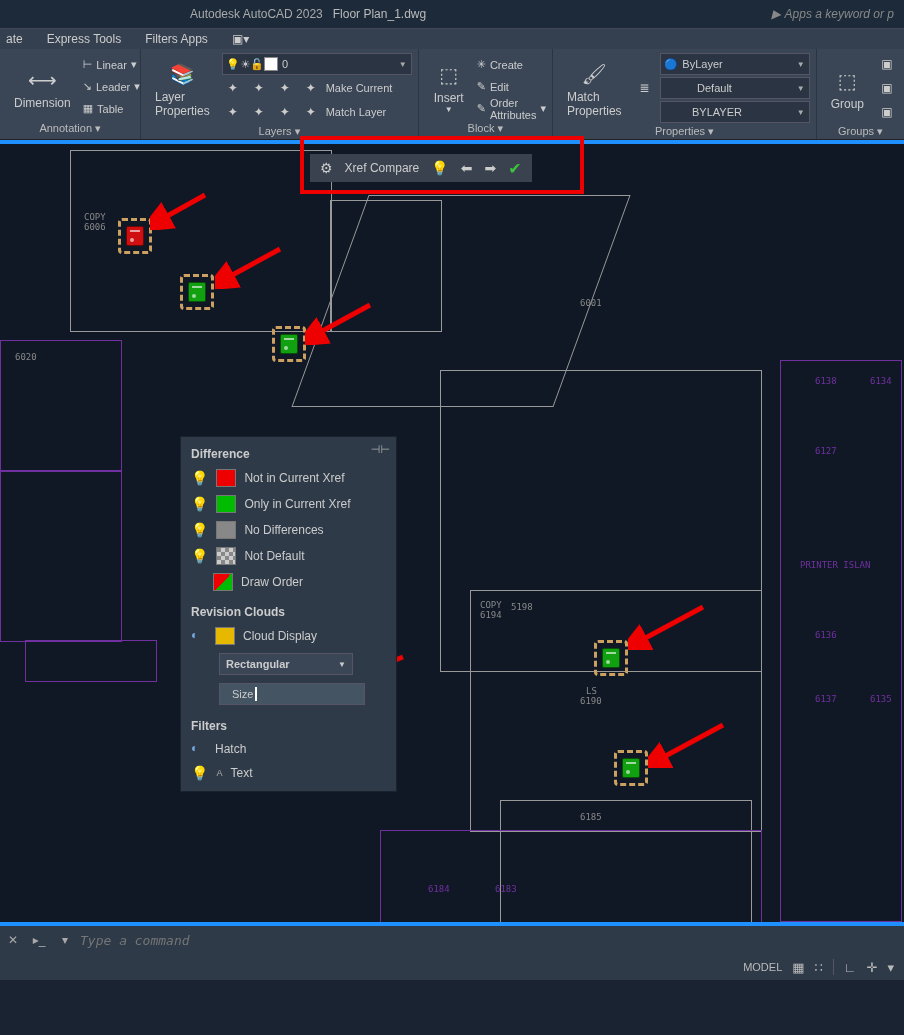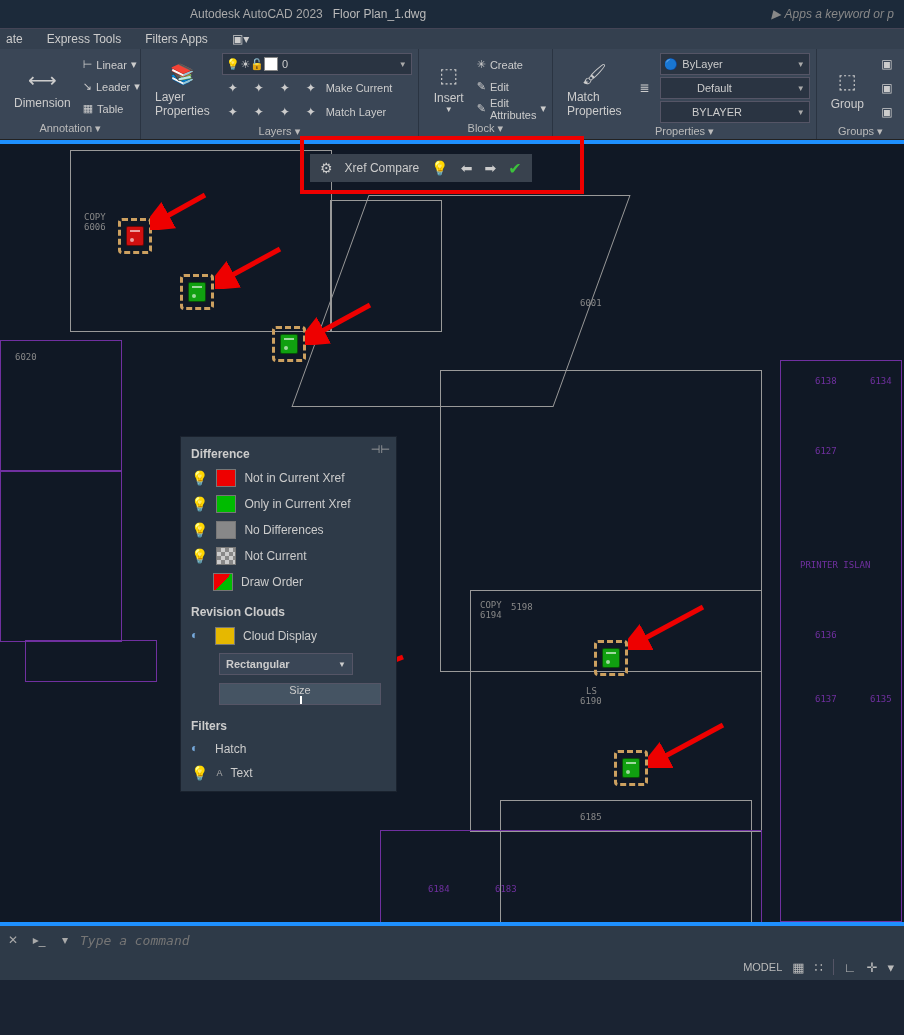--- a/index.html
+++ b/index.html
@@ -48,21 +48,21 @@
   
   .settings{position:absolute;left:180px;top:296px;width:215px;background:#2e3a48;border:1px solid #1a222e;z-index:30;padding-bottom:6px;color:#ccc;}
   .settings .pin{position:absolute;right:6px;top:6px;font-size:11px;color:#aaa;}
   .settings .hdr{font-weight:bold;padding:10px 10px 4px;font-size:12px;}
   .settings .row{display:flex;align-items:center;gap:8px;padding:4px 10px;font-size:12px;}
   .bulb{color:#ffd54a;font-size:14px;}
   .swatch{width:18px;height:16px;border:1px solid #777;}
   .mini-ico{width:16px;height:16px;display:inline-block;}
   .dropdown{background:#3a4656;border:1px solid #556;height:20px;width:120px;display:flex;align-items:center;padding:0 6px;font-size:11px;font-weight:bold;}
   .dropdown .tri{margin-left:auto;font-size:8px;}
-  .sizebox{background:#455463;border:1px solid #556;height:20px;width:120px;padding:0 20px;font-size:11px;display:flex;align-items:center;flex-direction:column;}
+  .sizebox{background:#455463;border:1px solid #556;height:20px;width:120px;padding:0 12px;font-size:11px;display:flex;align-items:center;}
   .sizebox .cur{display:inline-block;width:2px;height:14px;background:#fff;margin-left:2px;}
   
   .arrowmark{position:absolute;z-index:25;}
   
   .cmdbar{position:absolute;left:0;right:0;bottom:26px;height:28px;background:#2e3a48;display:flex;align-items:center;border-top:4px solid #1e90ff;}
   .cmdbar .xbtn{width:26px;text-align:center;color:#aaa;}
   .cmdbar .termico{width:26px;text-align:center;color:#aaa;}
   .cmdbar input{flex:0 0 500px;background:transparent;border:none;color:#888;font-family:monospace;font-size:13px;font-style:italic;outline:none;}
   .status{position:absolute;left:0;right:0;bottom:0;height:26px;background:#2e3a48;display:flex;align-items:center;justify-content:flex-end;gap:10px;padding:0 10px;color:#bbb;font-size:11px;}
   .status .sep{width:1px;height:16px;background:#556;}
@@ -154,21 +154,21 @@
       </div>
       <div class="vstack">
         <span class="txtitem">
             <span>✳</span>
             <span>Create</span>
           </span>
         <span class="txtitem">
             <span>✎</span>
             <span>Edit</span>
           </span>
-        <span class="txtitem"><span>✎</span><span>Edit Attributes</span> ▾</span>
+        <span class="txtitem"><span>✎</span><span>Order Attributes</span> ▾</span>
       </div>
     </div>
     <div class="label"><span>Block</span> ▾</div>
   </div>
 
   <div class="panel" style="width:252px">
     <div class="body">
       <div class="bigbtn">
         <span class="ico">🖌</span>
         <span style="white-space:pre-line">Match
@@ -310,21 +310,21 @@
         <span>Only in Current Xref</span>
       </div>
     <div class="row">
         <span class="bulb">💡</span>
         <span class="swatch" style="background:#888"></span>
         <span>No Differences</span>
       </div>
     <div class="row">
         <span class="bulb">💡</span>
         <span class="swatch" style="background:repeating-conic-gradient(#888 0 25%,#ccc 0 50%) 0/8px 8px"></span>
-        <span>Not Current</span>
+        <span>Not Default</span>
       </div>
     <div class="row">
         <span style="width:14px"></span>
         <span class="swatch" style="background:linear-gradient(135deg,#e00 50%,#0b0 50%)"></span>
         <span>Draw Order</span>
       </div>
     <div class="hdr">Revision Clouds</div>
     <div class="row">
         <span class="mini-ico" style="color:#7ad">◐</span>
         <span class="swatch" style="background:#e6b800"></span>

